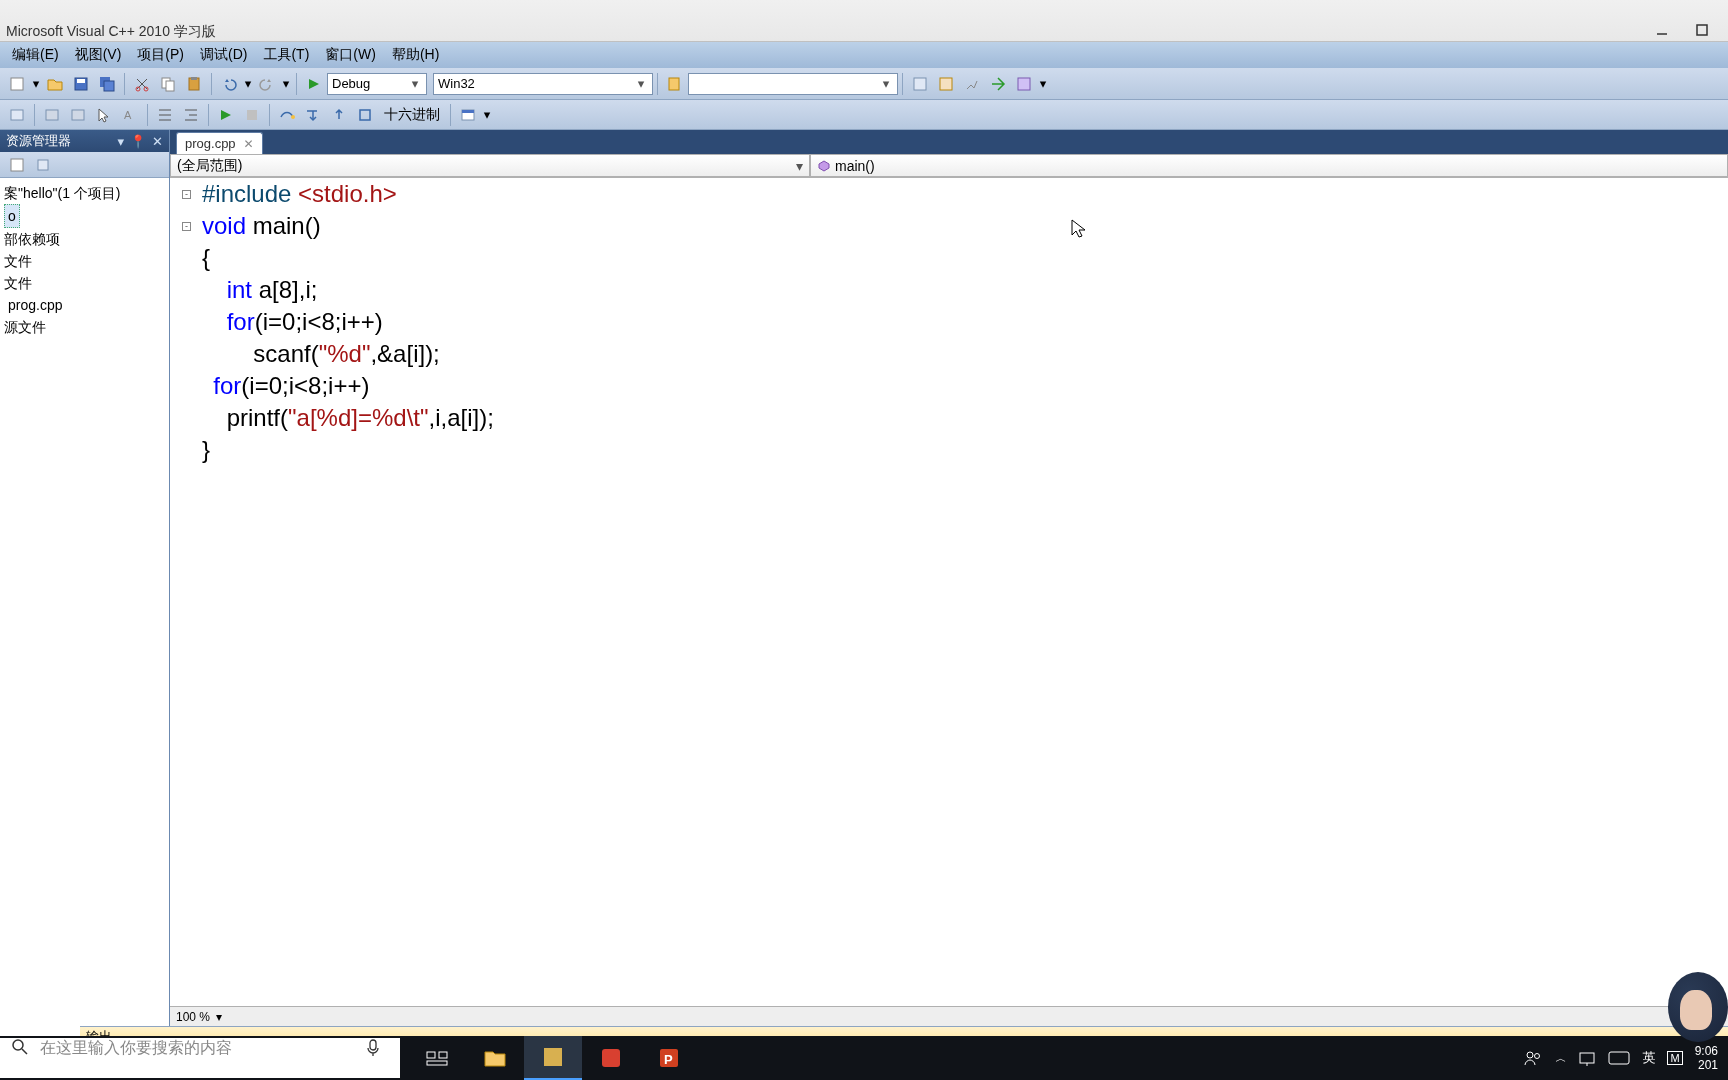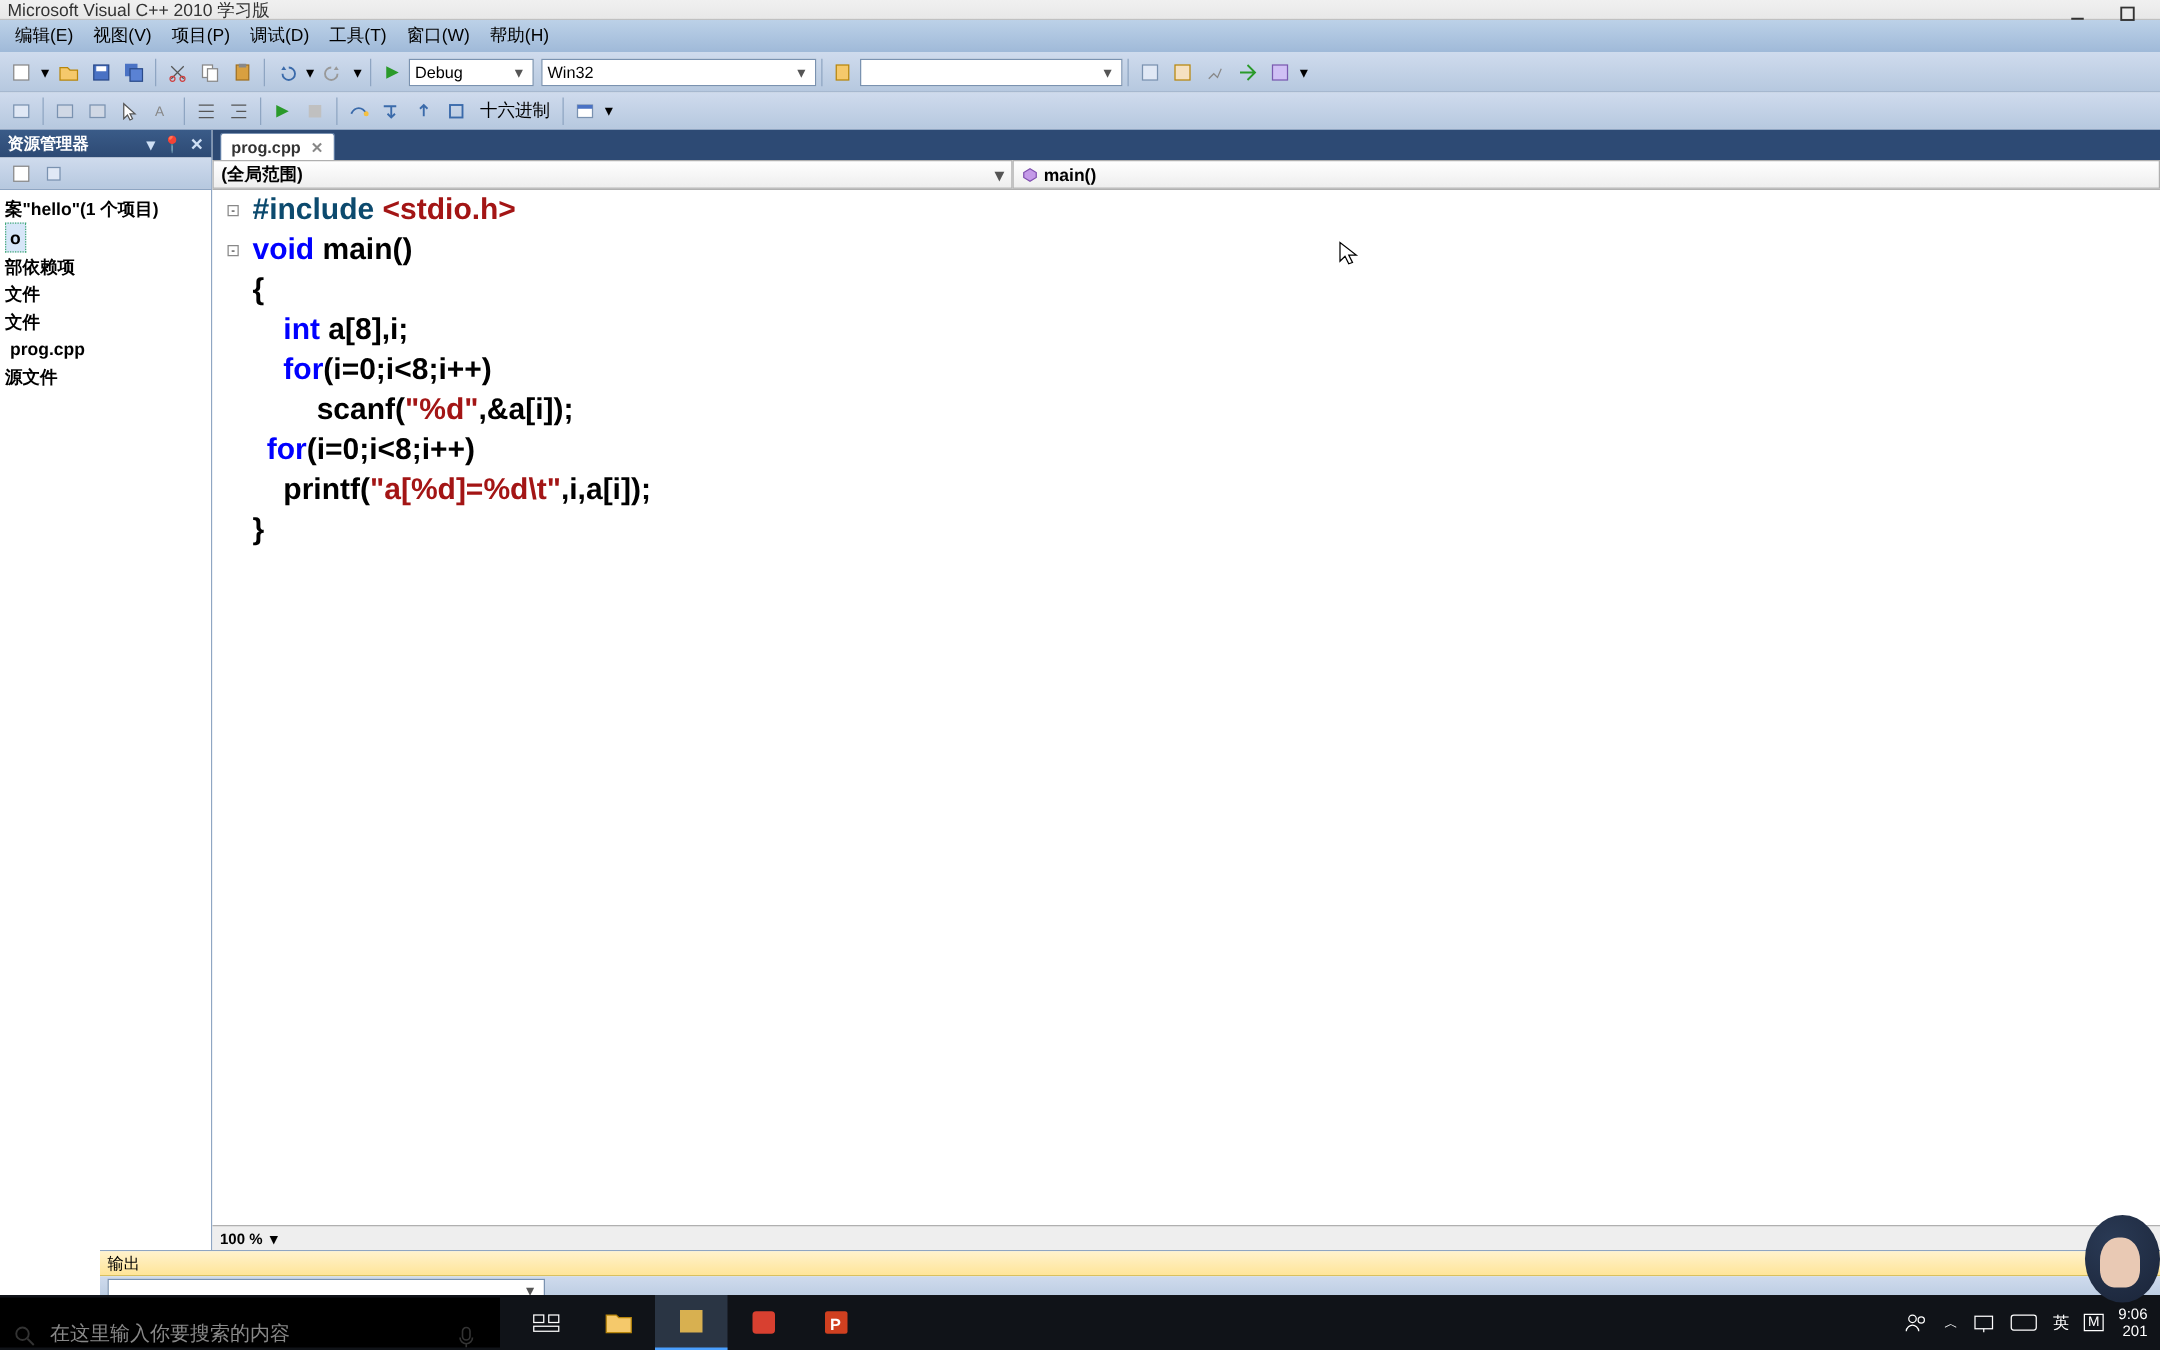--- a/index.html
+++ b/index.html
@@ -1,29 +1,29 @@
 <!DOCTYPE html>
 <html><head>
 <meta charset="utf-8">
 <style>
 * { margin: 0; padding: 0; box-sizing: border-box; font-family: "Microsoft YaHei", "Segoe UI", sans-serif; }
 body { width: 1728px; height: 1080px; overflow: hidden; background: #fff; font-size: 13px; color: #000; position: relative; }
-.titlebar { height: 16px; background: linear-gradient(#f0f0f0,#e8e8e8); display: flex; align-items: flex-start; padding: 0 6px; border-bottom: 1px solid #c0c0c0; }
+.titlebar { height: 42px; background: linear-gradient(#f0f0f0,#e8e8e8); display: flex; align-items: flex-end; padding: 0 6px; border-bottom: 1px solid #c0c0c0; }
 .titlebar .title { font-size: 14px; color: #333; }
 .titlebar .spacer { flex: 1; }
 .winbtn { width: 40px; height: 22px; display: flex; align-items: center; justify-content: center; color: #555; }
 .menubar { height: 26px; background: linear-gradient(#bcd1e8,#9fb9d8); display: flex; align-items: center; padding: 0 4px; font-size: 14px; }
 .menubar .mitem { padding: 2px 8px; }
 .toolbar { height: 32px; background: linear-gradient(#cfdbed,#b6c8df); display: flex; align-items: center; padding: 0 4px; border-bottom: 1px solid #8ea5c2; }
 .toolbar2 { height: 30px; background: linear-gradient(#cfdbed,#b6c8df); display: flex; align-items: center; padding: 0 4px; border-bottom: 1px solid #8ea5c2; }
 .tbtn { width: 24px; height: 24px; display: flex; align-items: center; justify-content: center; margin: 0 1px; border-radius: 2px; }
 .tsep { width: 1px; height: 22px; background: #8ea5c2; margin: 0 4px; }
 .combo { height: 22px; background: #fff; border: 1px solid #7a92b0; display: flex; align-items: center; padding: 0 4px; font-size: 13px; }
 .combo .arrow { width: 14px; text-align: center; color: #555; }
-.maincols { display: flex; height: calc(100% - 26px - 26px - 32px - 30px - 44px - 26px); font-weight: bold; }
+.maincols { display: flex; height: calc(100% - 26px - 26px - 32px - 30px - 44px - 26px); }
 .sidebar { width: 170px; background: #fff; border-right: 1px solid #6b89b0; display: flex; flex-direction: column; }
 .sidehead { height: 22px; background: linear-gradient(#3a5b88,#2d4a74); color: #fff; font-size: 13px; display: flex; align-items: center; padding: 0 6px; }
 .sidehead .icons { margin-left: auto; display: flex; gap: 6px; color: #cfe0f5; }
 .sidetool { height: 26px; background: linear-gradient(#cfdbed,#b6c8df); display: flex; align-items: center; padding: 0 4px; border-bottom: 1px solid #8ea5c2; }
 .tree { padding: 4px 4px; font-size: 14px; line-height: 22px; }
 .tree .node { padding-left: 0px; }
 .tree .hl { background: #d6e6f8; border: 1px dotted #4a7; display: inline-block; padding: 0 3px; }
 .editorarea { flex: 1; display: flex; flex-direction: column; background: #fff; }
 .tabstrip { height: 24px; background: linear-gradient(#2d4a74,#2d4a74); display: flex; align-items: flex-end; padding-left: 6px; }
 .tab { background: #fff; border: 1px solid #5e7ba3; border-bottom: none; border-radius: 3px 3px 0 0; height: 22px; display: flex; align-items: center; padding: 0 8px; font-size: 13px; color: #333; gap: 8px;}
@@ -44,21 +44,21 @@
 .inc { color: #a31515; }
 .fn { color: #000; }
 .zoombar { height: 20px; background: #eee; border-top: 1px solid #b0b0b0; display: flex; align-items: center; padding: 0 6px; font-size: 12px; }
 .zoombar .zsel { display: flex; align-items: center; gap: 6px; justify-content: flex-end; }
 .outputpanel { height: 44px; border-top: 1px solid #8ea5c2; display: flex; flex-direction: column; margin-left: 80px;}
 .outheader { height: 20px; background: linear-gradient(#fff2cc,#ffe599); font-size: 13px; padding: 0 6px; display: flex; align-items: center; border-bottom: 1px solid #d8c060; }
 .outtools { height: 22px; background: linear-gradient(#cfdbed,#b6c8df); display: flex; align-items: center; padding: 0 6px; gap: 8px; overflow: hidden;}
 .statusbar { height: 26px; background: linear-gradient(#3a5b88,#2d4a74); color: #fff; display: flex; align-items: center; padding: 0 10px; font-size: 13px; }
 .statusbar .stseg { margin-left: 80px; }
 .taskbar { position: absolute; left:0; right:0; bottom:0; height: 44px; background: #101318; display: flex; align-items: center; color: #fff; }
-.search { display: flex; align-items: flex-end; height: 40px; background: #000000; color: #888; width: 400px; border-radius: 0; margin-left: 0;}
+.search { display: flex; align-items: flex-start; height: 40px; background: #ffffff; color: #888; width: 400px; border-radius: 0; margin-left: 0;}
 .search .sicon { width: 40px; display: flex; align-items: center; justify-content: center; font-size: 18px; color: #333; }
 .search .stext { flex: 1; font-size: 16px; }
 .search .mic { width: 34px; color: #333; text-align: center; }
 .tbicons { display: flex; gap: 0px; margin-left: 8px; }
 .tbicon { width: 58px; height: 44px; display: flex; align-items: center; justify-content: center; }
 .tbicon.active { background: #2a3544; border-bottom: 2px solid #4aa0ff; }
 .traybox { margin-left: auto; display: flex; align-items: center; gap: 12px; padding-right: 10px; font-size: 13px; }
 .camoverlay { position: absolute; right: 0; bottom: 38px; width: 60px; height: 70px; border-radius: 50% 50% 50% 50%; background: radial-gradient(circle at 35% 30%, #2a3a55 0%, #1a2438 100%); overflow: hidden; }
 .camoverlay::after { content:""; position:absolute; left:12px; top:18px; width:32px; height:40px; background:#e9c9b4; border-radius: 45% 45% 35% 35%; }
 svg { display: block; }

